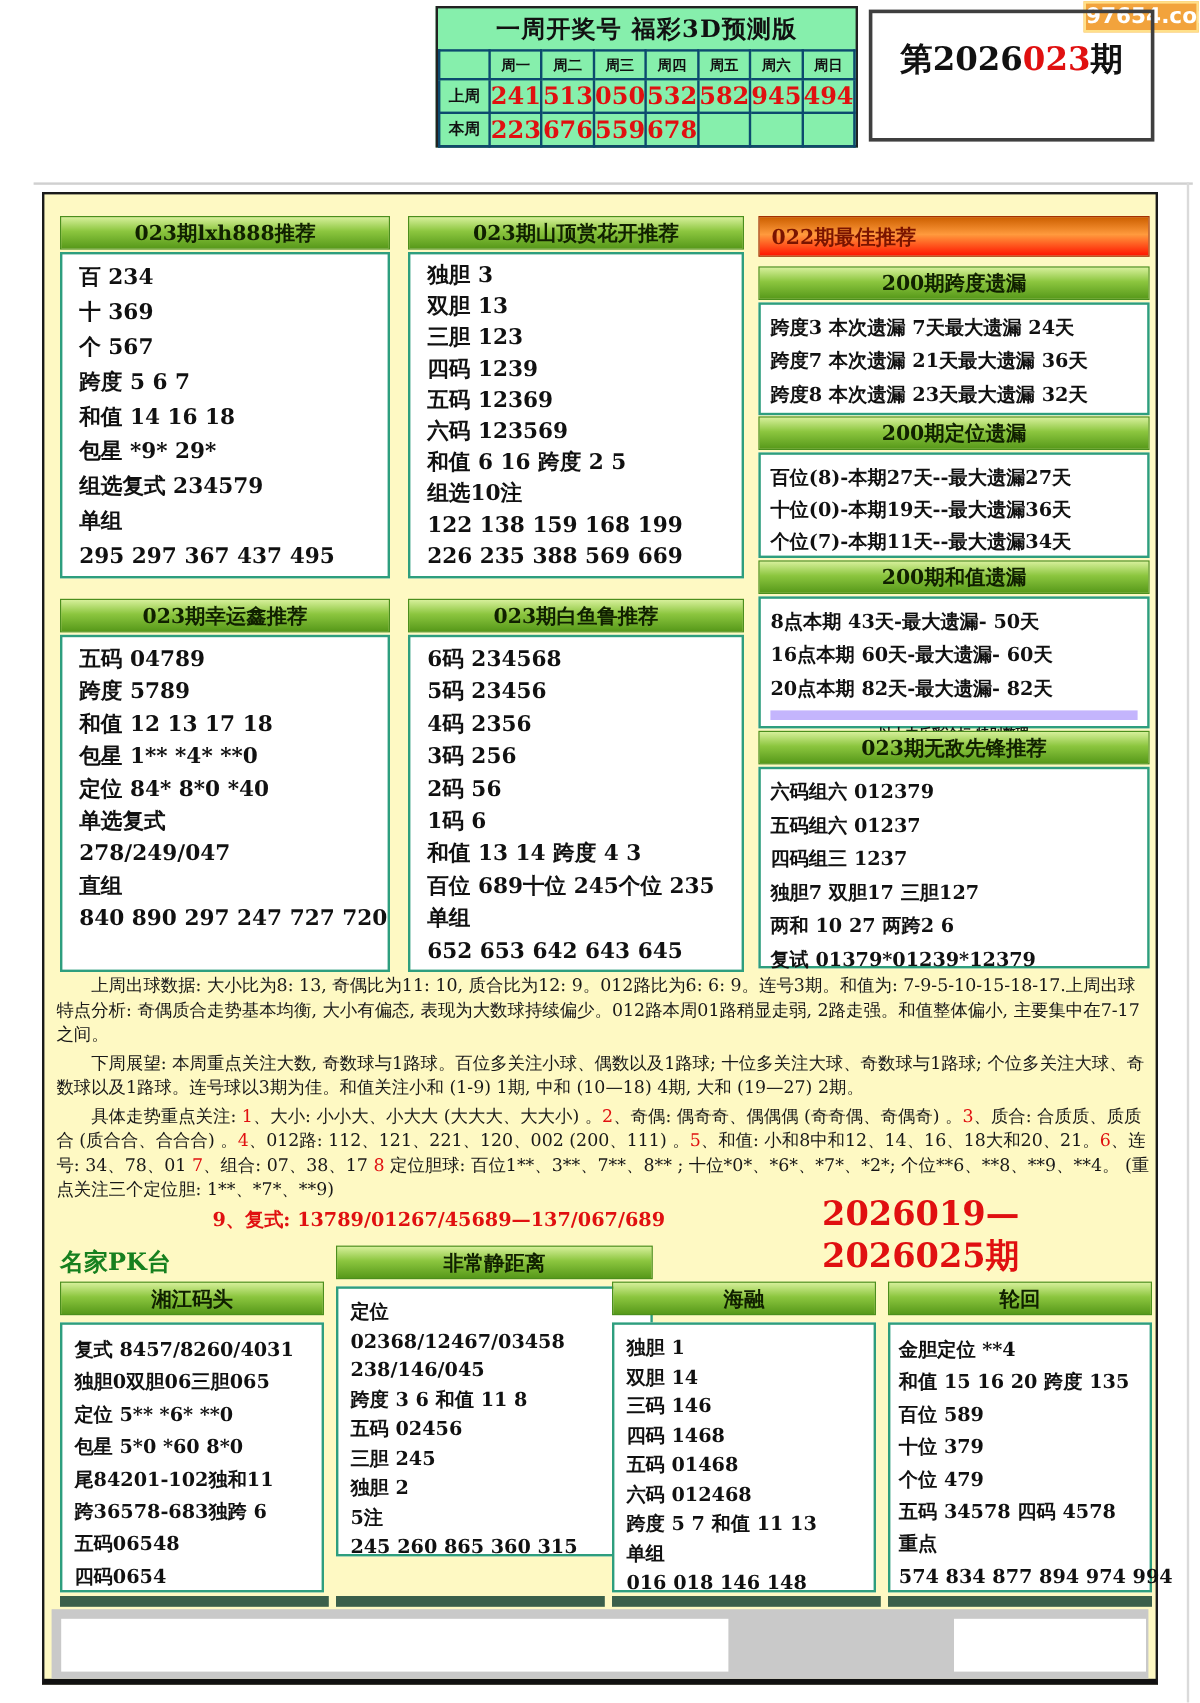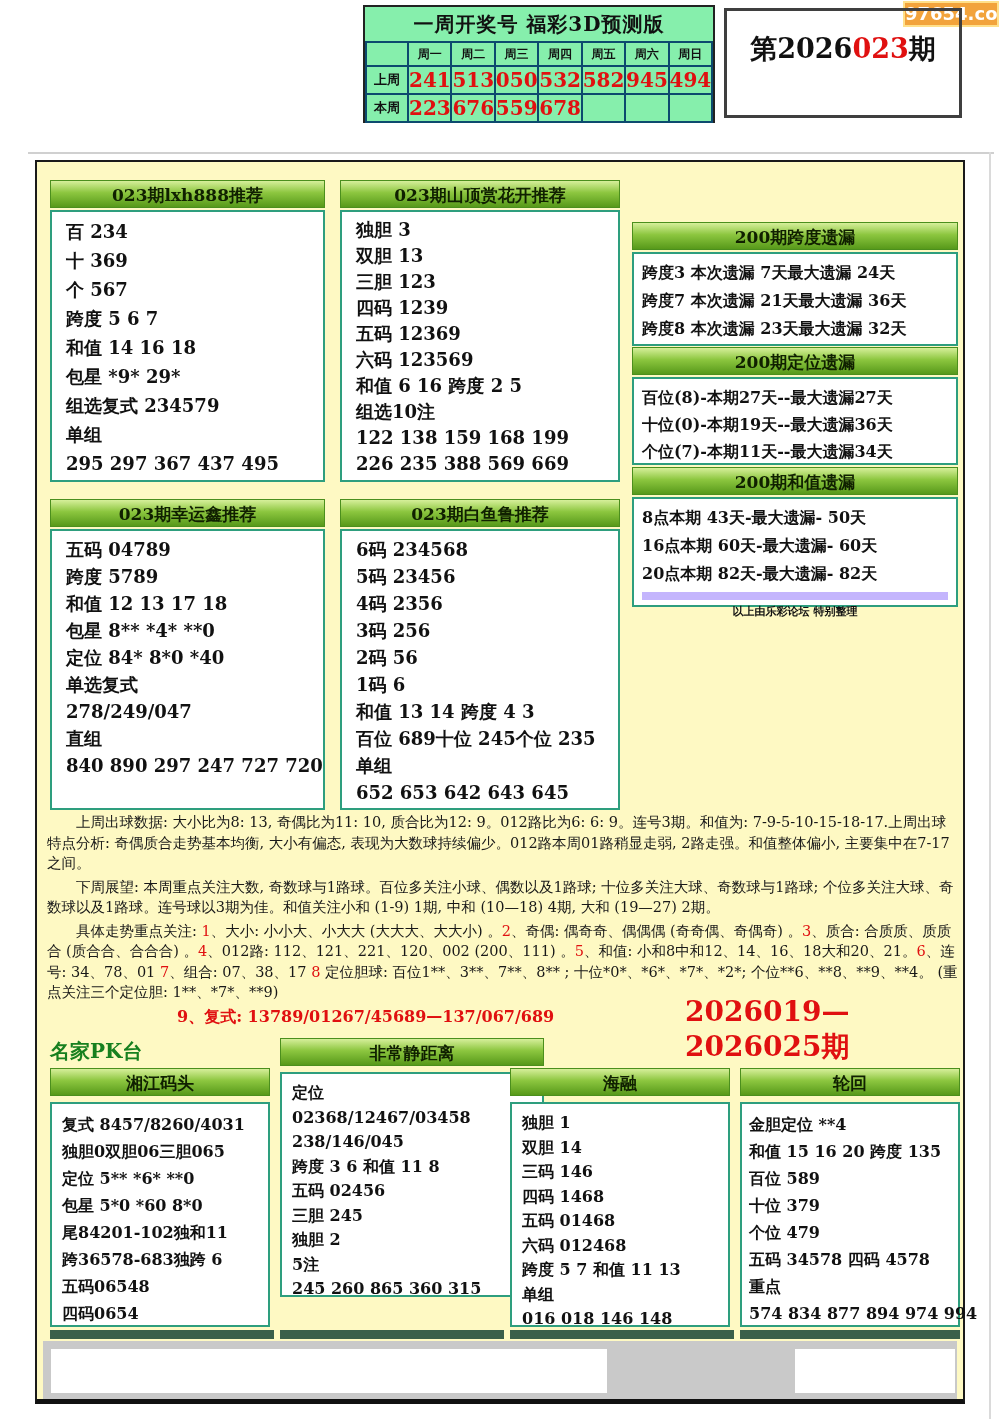--- a/index.html
+++ b/index.html
@@ -138,21 +138,21 @@
           <div class="line">单组</div>
           <div class="line">295 297 367 437 495</div>
         </div>
     </div>
     <div class="rec-box" style="left:13px;top:337px;width:275px;height:311px">
       <div class="ghead">023期幸运鑫推荐</div>
       <div class="gbody lh27">
           <div class="line">五码 04789</div>
           <div class="line">跨度 5789</div>
           <div class="line">和值 12 13 17 18</div>
-          <div class="line">包星 8**  *4*  **0</div>
+          <div class="line">包星 1**  *4*  **0</div>
           <div class="line">定位 84*  8*0  *40</div>
           <div class="line">单选复式</div>
           <div class="line">278/249/047</div>
           <div class="line">直组</div>
           <div class="line">840 890 297 247 727 720</div>
         </div>
     </div>
 
     <div class="rec-box" style="left:303px;top:18px;width:280px;height:302px">
       <div class="ghead">023期山顶赏花开推荐</div>
@@ -178,20 +178,21 @@
           <div class="line">3码 256</div>
           <div class="line">2码 56</div>
           <div class="line">1码 6</div>
           <div class="line">和值 13 14 跨度 4 3</div>
           <div class="line">百位 689十位 245个位 235</div>
           <div class="line">单组</div>
           <div class="line">652 653 642 643 645</div>
         </div>
     </div>
 
+    <div class="banner" style="left:595px;top:18px;width:326px">022期最佳推荐</div>
 
     <div class="rec-box" style="left:595px;top:60px;width:326px;height:124px">
       <div class="ghead">200期跨度遗漏</div>
       <div class="gbody rbody" style="font-weight:700">
           <div class="line">跨度3 本次遗漏  7天最大遗漏 24天</div>
           <div class="line">跨度7 本次遗漏 21天最大遗漏 36天</div>
           <div class="line">跨度8 本次遗漏 23天最大遗漏 32天</div>
         </div>
     </div>
 
@@ -209,20 +210,31 @@
       <div class="gbody rbody" style="font-weight:700">
         <div>
             <div class="line">8点本期 43天-最大遗漏- 50天</div>
             <div class="line">16点本期 60天-最大遗漏- 60天</div>
             <div class="line">20点本期 82天-最大遗漏- 82天</div>
           </div>
         <div class="footnote">以上由乐彩论坛 特别整理</div>
       </div>
     </div>
 
+    <div class="rec-box" style="left:595px;top:447px;width:326px;height:198px">
+      <div class="ghead">023期无敌先锋推荐</div>
+      <div class="gbody rbody lh26" style="font-weight:700">
+          <div class="line">六码组六 012379</div>
+          <div class="line">五码组六 01237</div>
+          <div class="line">四码组三 1237</div>
+          <div class="line">独胆7 双胆17 三胆127</div>
+          <div class="line">两和 10 27 两跨2 6</div>
+          <div class="line">复试 01379*01239*12379</div>
+        </div>
+    </div>
 
     <div class="analysis">
       <p>上周出球数据: 大小比为8: 13, 奇偶比为11: 10, 质合比为12: 9。012路比为6: 6: 9。连号3期。和值为: 7-9-5-10-15-18-17.上周出球特点分析: 奇偶质合走势基本均衡, 大小有偏态, 表现为大数球持续偏少。012路本周01路稍显走弱, 2路走强。和值整体偏小, 主要集中在7-17之间。</p>
       <p>下周展望: 本周重点关注大数, 奇数球与1路球。百位多关注小球、偶数以及1路球; 十位多关注大球、奇数球与1路球; 个位多关注大球、奇数球以及1路球。连号球以3期为佳。和值关注小和 (1-9) 1期, 中和 (10—18) 4期, 大和 (19—27) 2期。</p>
       <p><span class="seg-black">具体走势重点关注: </span><span class="seg-red">1</span><span class="seg-black">、大小: 小小大、小大大 (大大大、大大小) 。</span><span class="seg-red">2</span><span class="seg-black">、奇偶: 偶奇奇、偶偶偶 (奇奇偶、奇偶奇) 。</span><span class="seg-red">3</span><span class="seg-black">、质合: 合质质、质质合 (质合合、合合合) 。</span><span class="seg-red">4</span><span class="seg-black">、012路: 112、121、221、120、002 (200、111) 。</span><span class="seg-red">5</span><span class="seg-black">、和值: 小和8中和12、14、16、18大和20、21。</span><span class="seg-red">6</span><span class="seg-black">、连号: 34、78、01 </span><span class="seg-red">7</span><span class="seg-black">、组合: 07、38、17 </span><span class="seg-red">8</span><span class="seg-black"> 定位胆球: 百位1**、3**、7**、8** ; 十位*0*、*6*、*7*、*2*; 个位**6、**8、**9、**4。 (重点关注三个定位胆: 1**、*7*、**9)</span></p>
     </div>
     <div class="fushi">9、复式: 13789/01267/45689—137/067/689</div>
     <div class="range">2026019—2026025期</div>
 
     <div class="pk-title">名家PK台</div>

